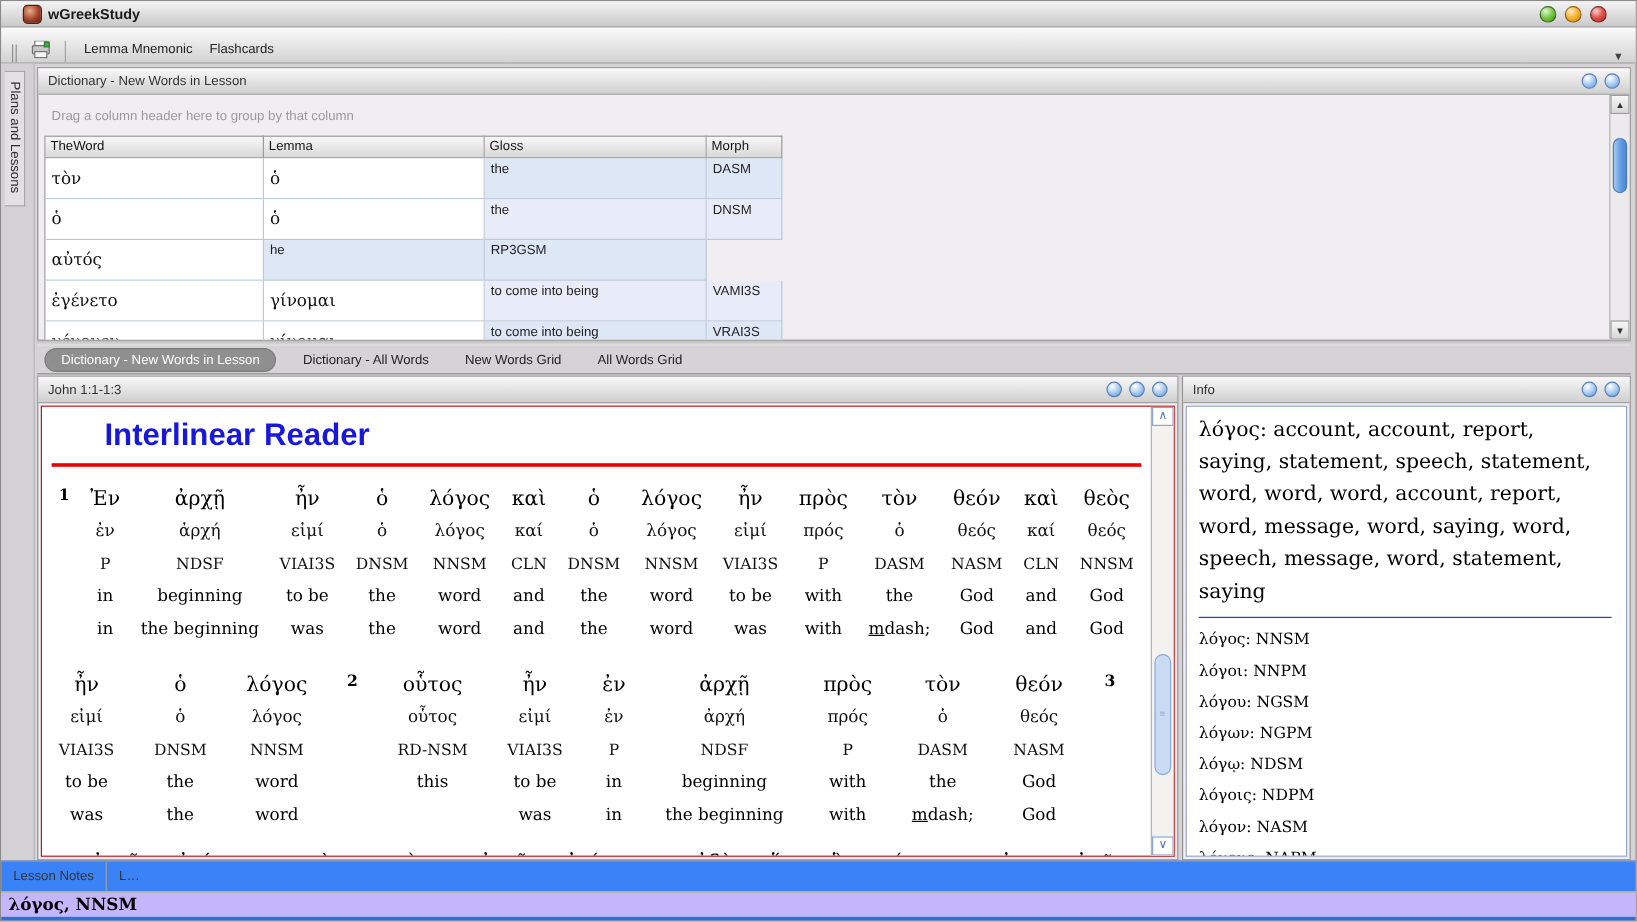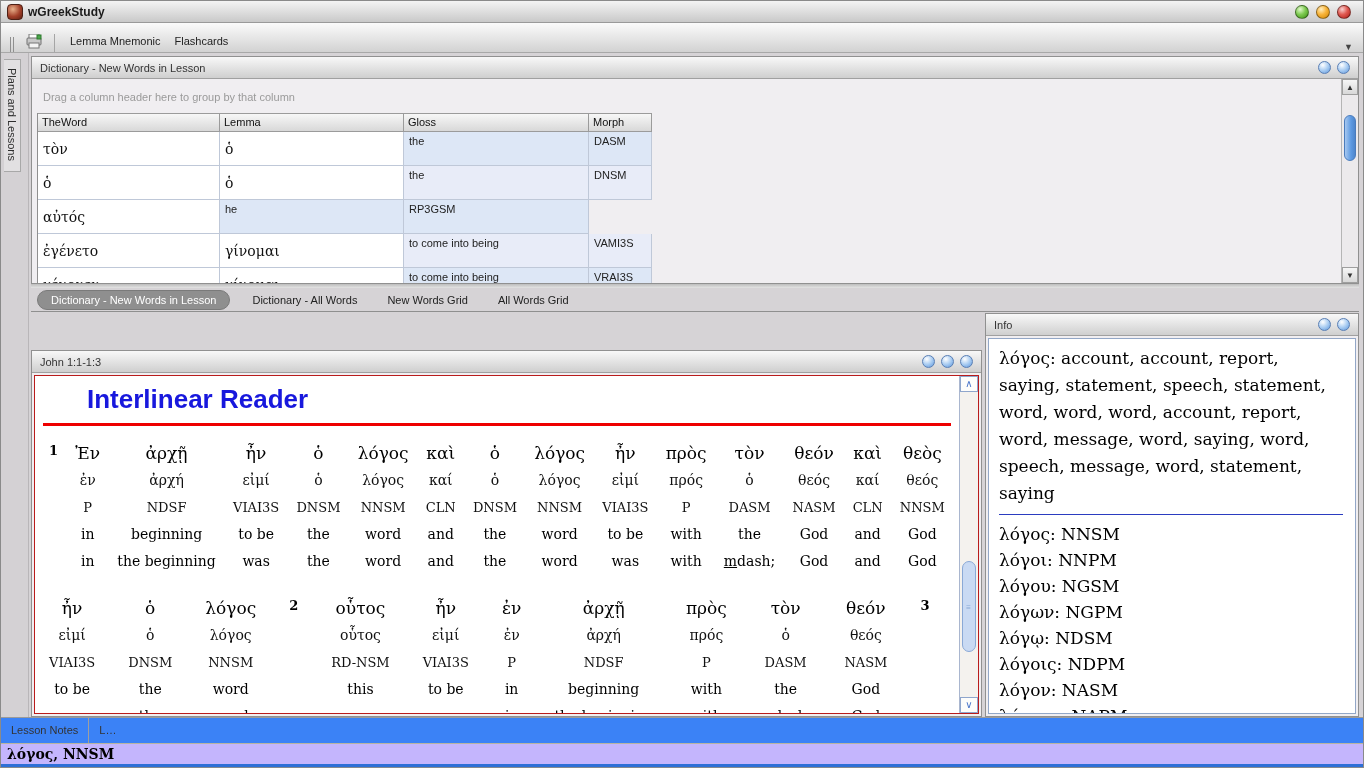--- a/index.html
+++ b/index.html
@@ -2,21 +2,21 @@
 <html><head>
 <meta charset="utf-8">
 <style>
   * { margin:0; padding:0; box-sizing:border-box; }
   html,body { width:1364px; height:768px; overflow:hidden; }
   body { font-family:"Liberation Sans", sans-serif; background:#d6d3d6; }
   .app { width:1364px; height:768px; display:flex; flex-direction:column; border:1px solid #8a8a8a; }
 
   
   .titlebar { height:22px; flex:0 0 22px; background:linear-gradient(#f4f4f4,#c9c9c9);
-    border-bottom:1px solid #9a9a9a; display:flex; align-items:center; padding:0 6px; }
+    border-bottom:1px solid #9a9a9a; display:flex; align-items:center; padding:0 18px; }
   .appicon { width:16px; height:16px; border-radius:4px; margin-right:5px;
     background:radial-gradient(circle at 35% 30%, #e8b08a, #a3402a 55%, #5e1f12); border:1px solid #4d2015; }
   .apptitle { font-size:12px; font-weight:bold; color:#1a1a1a; }
   .winbtns { margin-left:auto; display:flex; gap:7px; padding-right:6px; }
   .wb { width:14px; height:14px; border-radius:50%; border:1px solid rgba(0,0,0,.4); }
   .wb.green { background:radial-gradient(circle at 35% 28%, #e2f8cd, #7ecb52 45%, #3c9013); }
   .wb.orange { background:radial-gradient(circle at 35% 28%, #ffeec0, #f8b43a 45%, #d08400); }
   .wb.red { background:radial-gradient(circle at 35% 28%, #f8cfcf, #e05a52 45%, #ad1a14); }
 
   
@@ -75,21 +75,21 @@
 
   
   .splitter { flex:0 0 4px; background:linear-gradient(#bdbdbd,#e3e3e3); }
   .docktabs { flex:0 0 24px; display:flex; align-items:center; gap:14px; padding-left:6px;
     border-bottom:1px solid #8f8f8f; font-size:11px; color:#222; }
   .dtab { padding:0 8px; line-height:18px; }
   .dtab.sel { background:#8f8f8f; color:#ffffff; border-radius:10px; padding:0 13px; border:1px solid #7a7a7a; }
 
   
   .lower { flex:1 1 auto; display:flex; gap:3px; padding-top:1px; min-height:0; }
-  .john { flex:1 1 auto; min-width:0;margin-top:37px; }
+  .john { flex:1 1 auto; min-width:0; }
   .infop { flex:0 0 374px; }
   .john-body { position:relative; flex:1 1 auto; margin:2px; border:1px solid #b91c1c; background:#fff;
     overflow:hidden; padding-right:19px; }
   .card { height:100%; overflow:hidden; font-family:"DejaVu Serif","Liberation Serif",serif; }
   .rheading { font-family:"Liberation Sans",sans-serif; font-weight:bold; font-size:26px; color:#1818dd;
     padding:8px 0 0 52px; }
   .redline { height:3px; background:#ee0000; margin:8px 8px 0 8px; }
 
   .i-row { display:flex; padding:0 14px; }
   .i-row.r0 { justify-content:space-between; margin-top:14px; }
@@ -103,21 +103,21 @@
   .w .e, .w .t { font-size:14px; color:#000; }
   .u1 { text-decoration:underline; }
   .cliprow { height:9px; overflow:hidden; font-size:17px; white-space:nowrap; word-spacing:26px;
     padding-left:30px; margin-top:16px; color:#000; }
 
   
   .info-body { flex:1 1 auto; margin:2px; border:1px solid #93a7c7; background:#fff; overflow:hidden;
     font-family:"DejaVu Serif","Liberation Serif",serif; padding:6px 10px; }
   .infopara { font-size:17px; line-height:27px; color:#000; }
   .bluedivider { border-top:1px solid #2b3cc0; margin:7px 2px 6px 0; }
-  .fline { font-size:17px; line-height:26px; color:#000; }
+  .fline { font-size:13px; line-height:26px; color:#000; }
 
   
   .bottomtabs { flex:0 0 26px; background:#3b82f6; border-top:1px solid #9a9a9a;
     display:flex; align-items:center; font-size:11px; color:#333; }
   .btab { padding:0 10px; line-height:25px; }
   .btab + .btab { border-left:1px solid #9f9f9f; }
   .statusbar { flex:0 0 21px; background:#c4b5fd; border-top:1px solid #b8b4a2; display:flex; align-items:center;
     font-family:"DejaVu Serif","Liberation Serif",serif; font-weight:bold; font-size:14px; padding-left:6px; }
   .bluestrip { flex:0 0 3px; background:#2e6fd6; }
 </style>

